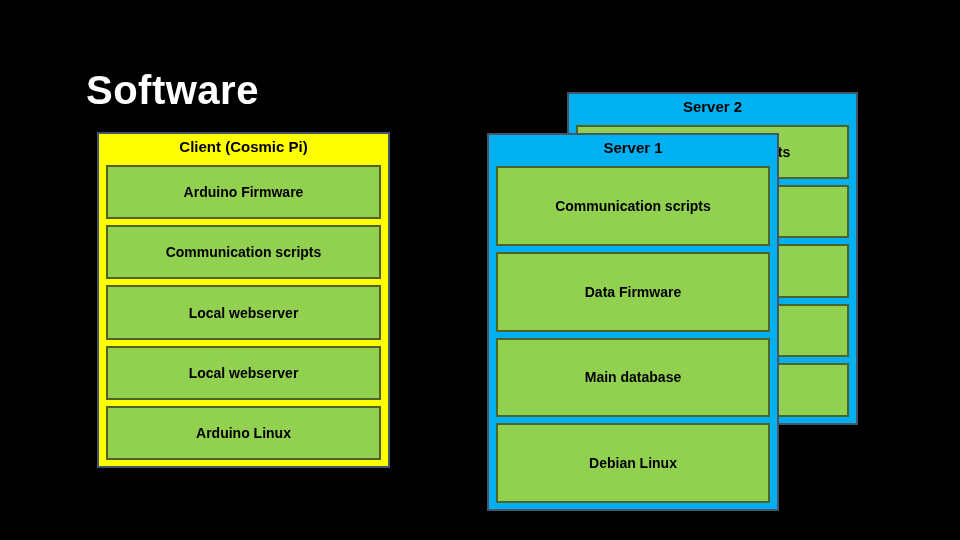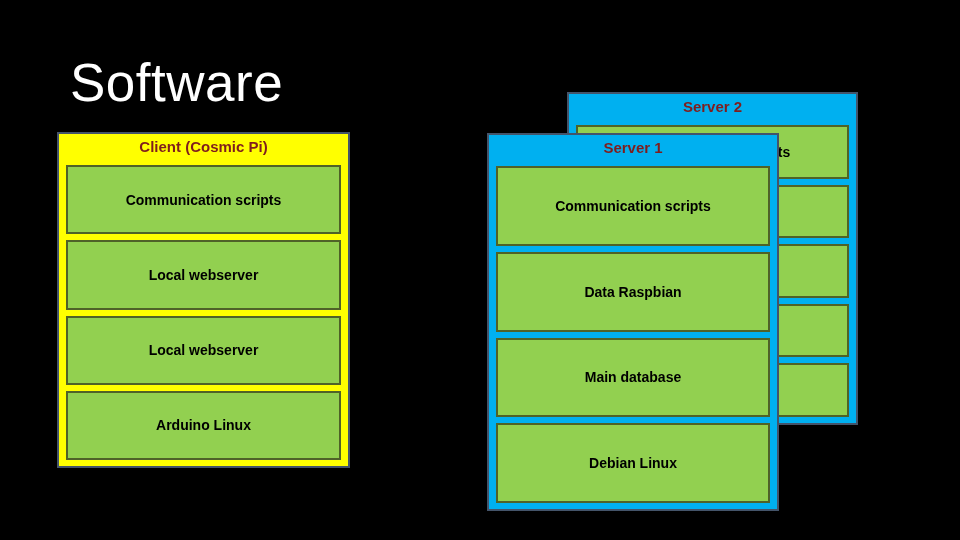--- a/index.html
+++ b/index.html
@@ -12,51 +12,51 @@
     width: 960px;
     height: 540px;
     background: #000000;
     overflow: hidden;
     font-family: "Liberation Sans", sans-serif;
   }
   .title {
     position: absolute;
     left: 70px;
     top: 52px;
-    margin: 0;
-    font-size: 53px;
-    font-weight: 400;
+    margin: 16px;
+    font-size: 40px;
+    font-weight: 700;
     color: #FFFFFF;
     letter-spacing: 0.5px;
   }
   .panel {
     position: absolute;
     box-sizing: border-box;
     border: 2px solid #44546A;
     display: flex;
     flex-direction: column;
     gap: 6px;
     padding: 0 7px 6px 7px;
   }
-  .panel.client  { background: #FFFF00; }
+  .panel.client  { background: #FFFF00; margin-left: 40px; }
   .panel.server  { background: #00B0F0; }
 
   .panel-client  { left: 57px;  top: 132px; width: 293px; height: 336px; z-index: 3; }
   .panel-server1 { left: 487px; top: 133px; width: 292px; height: 378px; z-index: 2; }
   .panel-server2 { left: 567px; top: 92px;  width: 291px; height: 333px; z-index: 1; }
 
   .panel-header {
     flex: 0 0 auto;
     height: 25px;
     display: flex;
     align-items: center;
     justify-content: center;
     font-size: 15px;
     font-weight: 700;
-    color: #7f1d1d;
+    color: #000000;
     white-space: nowrap;
   }
   .box {
     flex: 1 1 0;
     box-sizing: border-box;
     background: #92D050;
     border: 2px solid #4F6228;
     display: flex;
     align-items: center;
     justify-content: center;
@@ -79,26 +79,27 @@
     <div class="box">Communication scripts</div>
     <div class="box"></div>
     <div class="box"></div>
     <div class="box"></div>
     <div class="box"></div>
   </div>
 
   <div class="panel server panel-server1">
     <div class="panel-header">Server 1</div>
     <div class="box">Communication scripts</div>
-    <div class="box">Data Raspbian</div>
+    <div class="box">Data Firmware</div>
     <div class="box">Main database</div>
     <div class="box">Debian Linux</div>
   </div>
 
   <div class="panel client panel-client">
     <div class="panel-header">Client (Cosmic Pi)</div>
+    <div class="box">Arduino Firmware</div>
     <div class="box">Communication scripts</div>
     <div class="box">Local webserver</div>
     <div class="box">Local webserver</div>
     <div class="box">Arduino Linux</div>
   </div>
 
 </div>
 
 </body></html>

